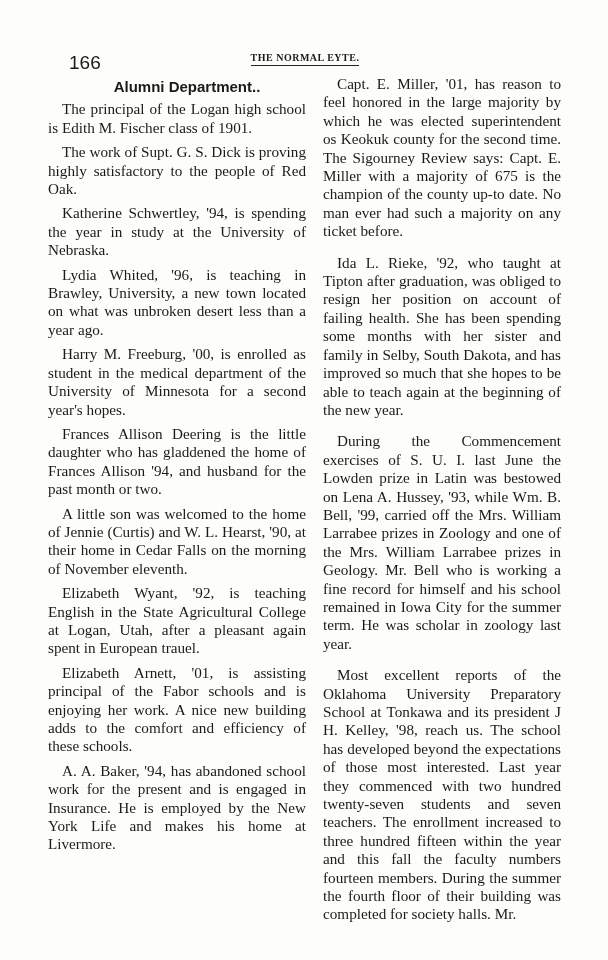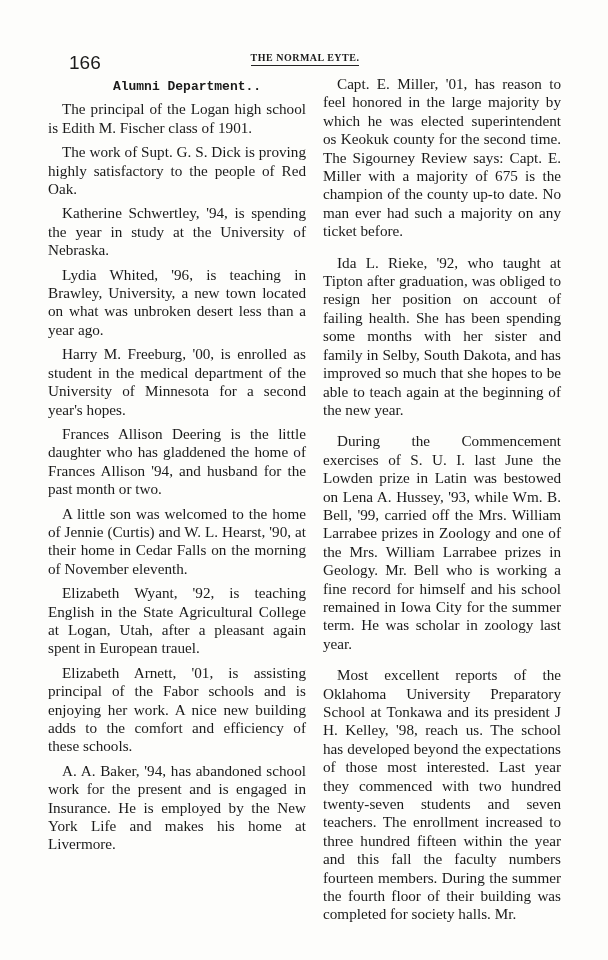--- a/index.html
+++ b/index.html
@@ -10,21 +10,21 @@
   .page-number { position:absolute; left:37px; top:52px; font-size:19px; font-family:"Liberation Sans",sans-serif;margin-left:32px; }
   .running-title {
     position:absolute; left:200px; top:52px; width:210px; text-align:center;
     font-family:"Liberation Serif",serif; font-weight:bold; font-size:10px; letter-spacing:0.5px;
   }
   .running-title span { border-bottom:1px solid #222; padding-bottom:2px; }
   .col { position:absolute; top:78px; font-family:"Liberation Serif",serif; font-size:15.2px; line-height:18.4px; text-align:justify; }
   .col-left { left:48px; width:258px; }
   .col-right { left:323px; width:238px; top:75px; }
   .section-heading {
-    font-family:Liberation Mono, monospace; font-weight:bold; font-size:13px; text-align:center;
+    font-family:Liberation Sans, sans-serif; font-weight:bold; font-size:15px; text-align:center;
     margin:0 0 4px 0; padding-left:20px;
   }
   p { margin:0 0 6px 0; text-indent:14px; }
   .col-right p { margin-bottom:13px; }
 </style>
 </head>
 <body>
 
 <div class="page-number">166</div>
 <div class="running-title"><span>THE NORMAL EYTE.</span></div>

